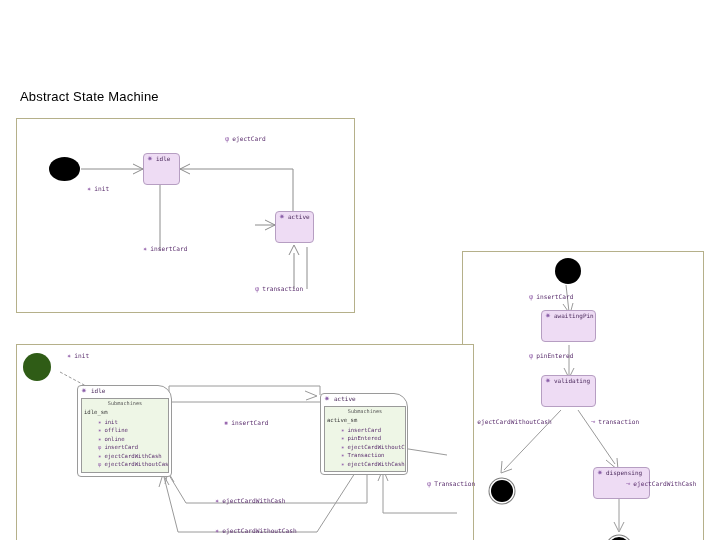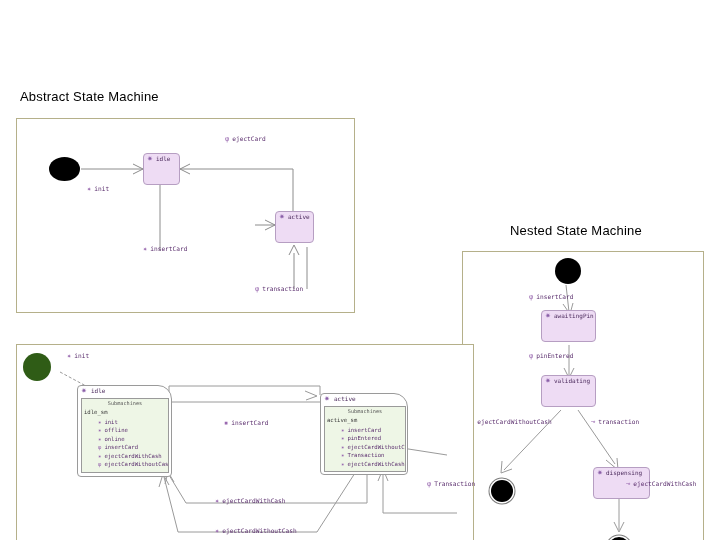--- a/index.html
+++ b/index.html
@@ -177,21 +177,20 @@
 
     <div class="lbl" style="left:208px;top:16px;">
       <span class="g">φ</span><span>ejectCard</span>
     </div>
 
     <div class="lbl" style="left:238px;top:166px;">
       <span class="g">φ</span><span>transaction</span>
     </div>
   </div>
 
-  <div class="caption" style="left:510px;top:175px;">Nested State Machine</div>
 
   <div class="panel" style="left:462px;top:203px;width:242px;height:302px;">
 
     <svg class="ov" width="242" height="302">
 
       <line x1="103" y1="33" x2="106" y2="60" stroke="#9a9a9a" stroke-width="1"></line>
       <path d="M100,52 L107,62 L110,51" fill="none" stroke="#9a9a9a" stroke-width="1"></path>
 
       <line x1="106" y1="93" x2="106" y2="124" stroke="#9a9a9a" stroke-width="1"></line>
       <path d="M101,116 L106,126 L111,116" fill="none" stroke="#9a9a9a" stroke-width="1"></path>

